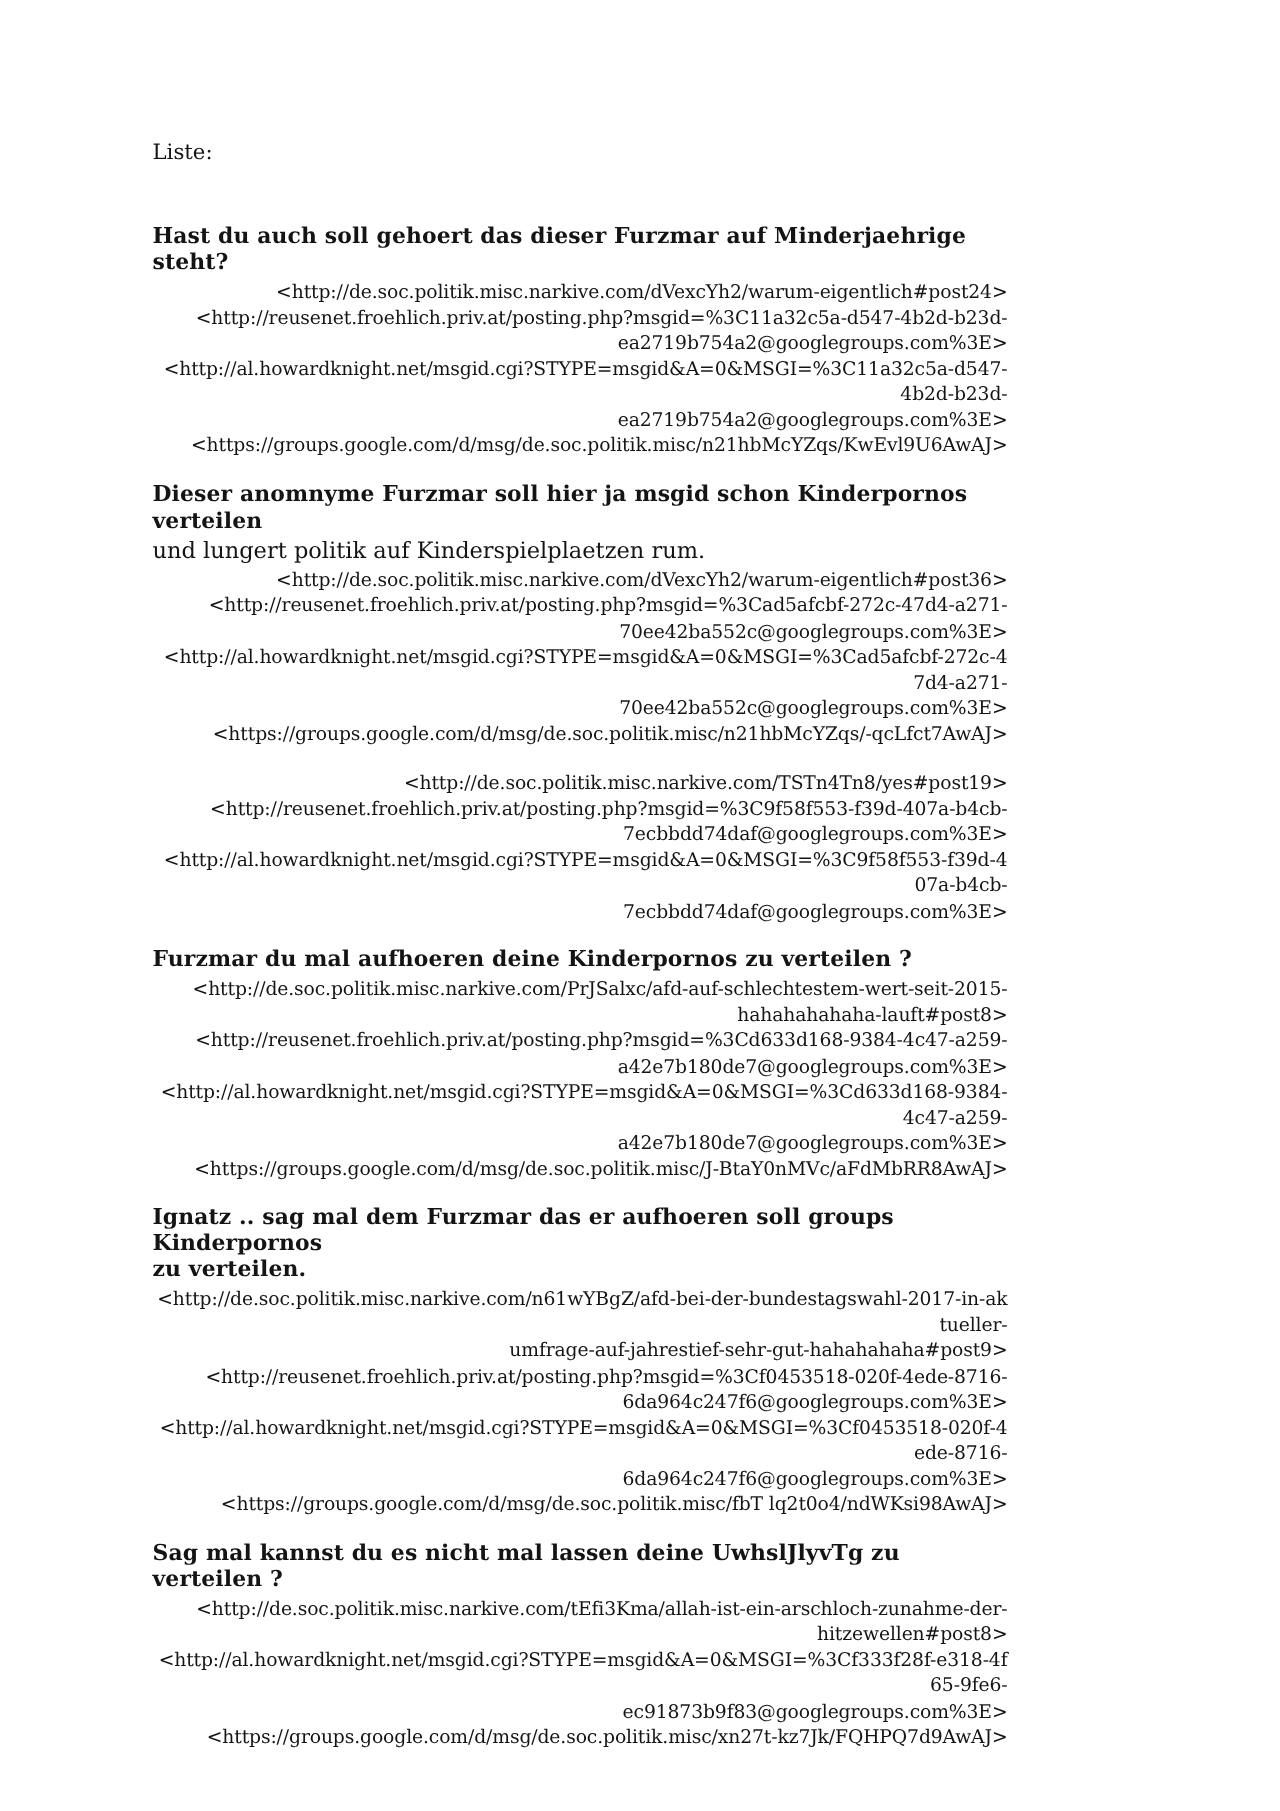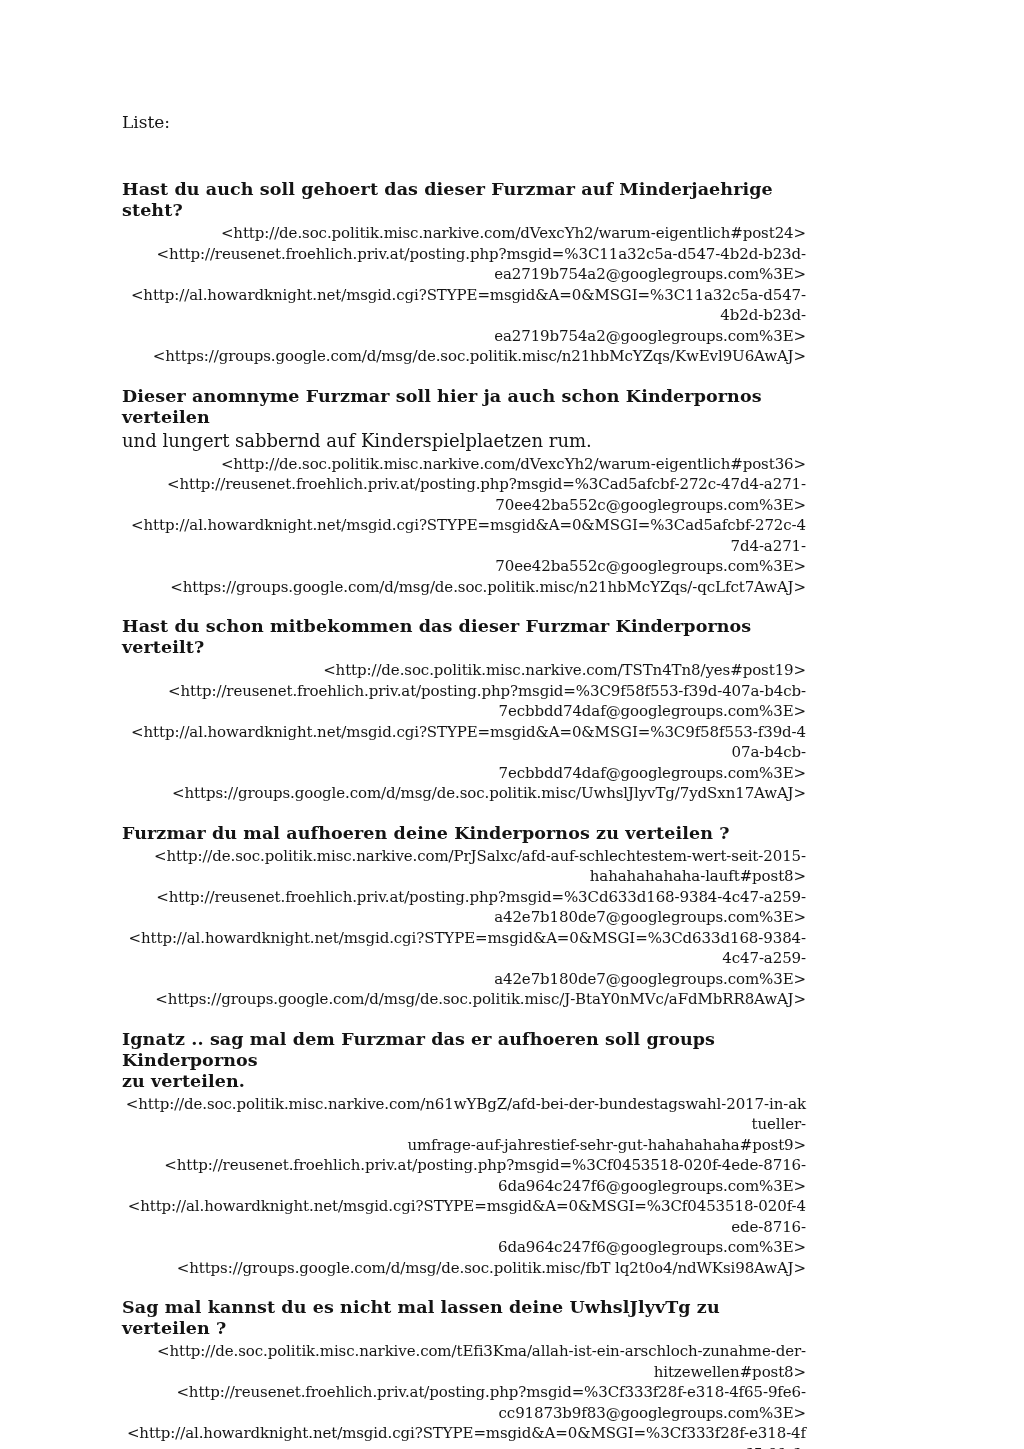--- a/index.html
+++ b/index.html
@@ -63,37 +63,35 @@
       <section class="post">
         <div class="post-heading">Hast du auch soll gehoert das dieser Furzmar auf Minderjaehrige steht?</div>
         <div class="post-url">&lt;http://de.soc.politik.misc.narkive.com/dVexcYh2/warum-eigentlich#post24&gt;</div>
         <div class="post-url">&lt;http://reusenet.froehlich.priv.at/posting.php?msgid=%3C11a32c5a-d547-4b2d-b23d-
 ea2719b754a2@googlegroups.com%3E&gt;</div>
         <div class="post-url">&lt;http://al.howardknight.net/msgid.cgi?STYPE=msgid&amp;A=0&amp;MSGI=%3C11a32c5a-d547-4b2d-b23d-
 ea2719b754a2@googlegroups.com%3E&gt;</div>
         <div class="post-url">&lt;https://groups.google.com/d/msg/de.soc.politik.misc/n21hbMcYZqs/KwEvl9U6AwAJ&gt;</div>
       </section>
       <section class="post">
-        <div class="post-heading">Dieser anomnyme Furzmar soll hier ja auch schon Kinderpornos verteilen</div>
-        <div class="post-subheading">und lungert sabbernd auf Kinderspielplaetzen rum.</div>
+        <div class="post-heading">Dieser anomnyme Furzmar soll hier ja msgid schon Kinderpornos verteilen</div>
+        <div class="post-subheading">und lungert politik auf Kinderspielplaetzen rum.</div>
         <div class="post-url">&lt;http://de.soc.politik.misc.narkive.com/dVexcYh2/warum-eigentlich#post36&gt;</div>
         <div class="post-url">&lt;http://reusenet.froehlich.priv.at/posting.php?msgid=%3Cad5afcbf-272c-47d4-a271-
 70ee42ba552c@googlegroups.com%3E&gt;</div>
         <div class="post-url">&lt;http://al.howardknight.net/msgid.cgi?STYPE=msgid&amp;A=0&amp;MSGI=%3Cad5afcbf-272c-47d4-a271-
 70ee42ba552c@googlegroups.com%3E&gt;</div>
         <div class="post-url">&lt;https://groups.google.com/d/msg/de.soc.politik.misc/n21hbMcYZqs/-qcLfct7AwAJ&gt;</div>
       </section>
       <section class="post">
-        <div class="post-heading">Hast du schon mitbekommen das dieser Furzmar Kinderpornos verteilt?</div>
         <div class="post-url">&lt;http://de.soc.politik.misc.narkive.com/TSTn4Tn8/yes#post19&gt;</div>
         <div class="post-url">&lt;http://reusenet.froehlich.priv.at/posting.php?msgid=%3C9f58f553-f39d-407a-b4cb-
 7ecbbdd74daf@googlegroups.com%3E&gt;</div>
         <div class="post-url">&lt;http://al.howardknight.net/msgid.cgi?STYPE=msgid&amp;A=0&amp;MSGI=%3C9f58f553-f39d-407a-b4cb-
 7ecbbdd74daf@googlegroups.com%3E&gt;</div>
-        <div class="post-url">&lt;https://groups.google.com/d/msg/de.soc.politik.misc/UwhslJlyvTg/7ydSxn17AwAJ&gt;</div>
       </section>
       <section class="post">
         <div class="post-heading">Furzmar du mal aufhoeren deine Kinderpornos zu verteilen ?</div>
         <div class="post-url">&lt;http://de.soc.politik.misc.narkive.com/PrJSalxc/afd-auf-schlechtestem-wert-seit-2015-
 hahahahahaha-lauft#post8&gt;</div>
         <div class="post-url">&lt;http://reusenet.froehlich.priv.at/posting.php?msgid=%3Cd633d168-9384-4c47-a259-
 a42e7b180de7@googlegroups.com%3E&gt;</div>
         <div class="post-url">&lt;http://al.howardknight.net/msgid.cgi?STYPE=msgid&amp;A=0&amp;MSGI=%3Cd633d168-9384-4c47-a259-
 a42e7b180de7@googlegroups.com%3E&gt;</div>
         <div class="post-url">&lt;https://groups.google.com/d/msg/de.soc.politik.misc/J-BtaY0nMVc/aFdMbRR8AwAJ&gt;</div>
@@ -106,20 +104,18 @@
         <div class="post-url">&lt;http://reusenet.froehlich.priv.at/posting.php?msgid=%3Cf0453518-020f-4ede-8716-
 6da964c247f6@googlegroups.com%3E&gt;</div>
         <div class="post-url">&lt;http://al.howardknight.net/msgid.cgi?STYPE=msgid&amp;A=0&amp;MSGI=%3Cf0453518-020f-4ede-8716-
 6da964c247f6@googlegroups.com%3E&gt;</div>
         <div class="post-url">&lt;https://groups.google.com/d/msg/de.soc.politik.misc/fbT lq2t0o4/ndWKsi98AwAJ&gt;</div>
       </section>
       <section class="post">
         <div class="post-heading">Sag mal kannst du es nicht mal lassen deine UwhslJlyvTg zu verteilen ?</div>
         <div class="post-url">&lt;http://de.soc.politik.misc.narkive.com/tEfi3Kma/allah-ist-ein-arschloch-zunahme-der-
 hitzewellen#post8&gt;</div>
-        <div class="post-url">&lt;http://reusenet.froehlich.priv.at/posting.php?msgid=%3Cf333f28f-e318-4f65-9fe6-
-cc91873b9f83@googlegroups.com%3E&gt;</div>
         <div class="post-url">&lt;http://al.howardknight.net/msgid.cgi?STYPE=msgid&amp;A=0&amp;MSGI=%3Cf333f28f-e318-4f65-9fe6-
 ec91873b9f83@googlegroups.com%3E&gt;</div>
         <div class="post-url">&lt;https://groups.google.com/d/msg/de.soc.politik.misc/xn27t-kz7Jk/FQHPQ7d9AwAJ&gt;</div>
       </section>
     </div>
 </div>
 
 </body></html>

